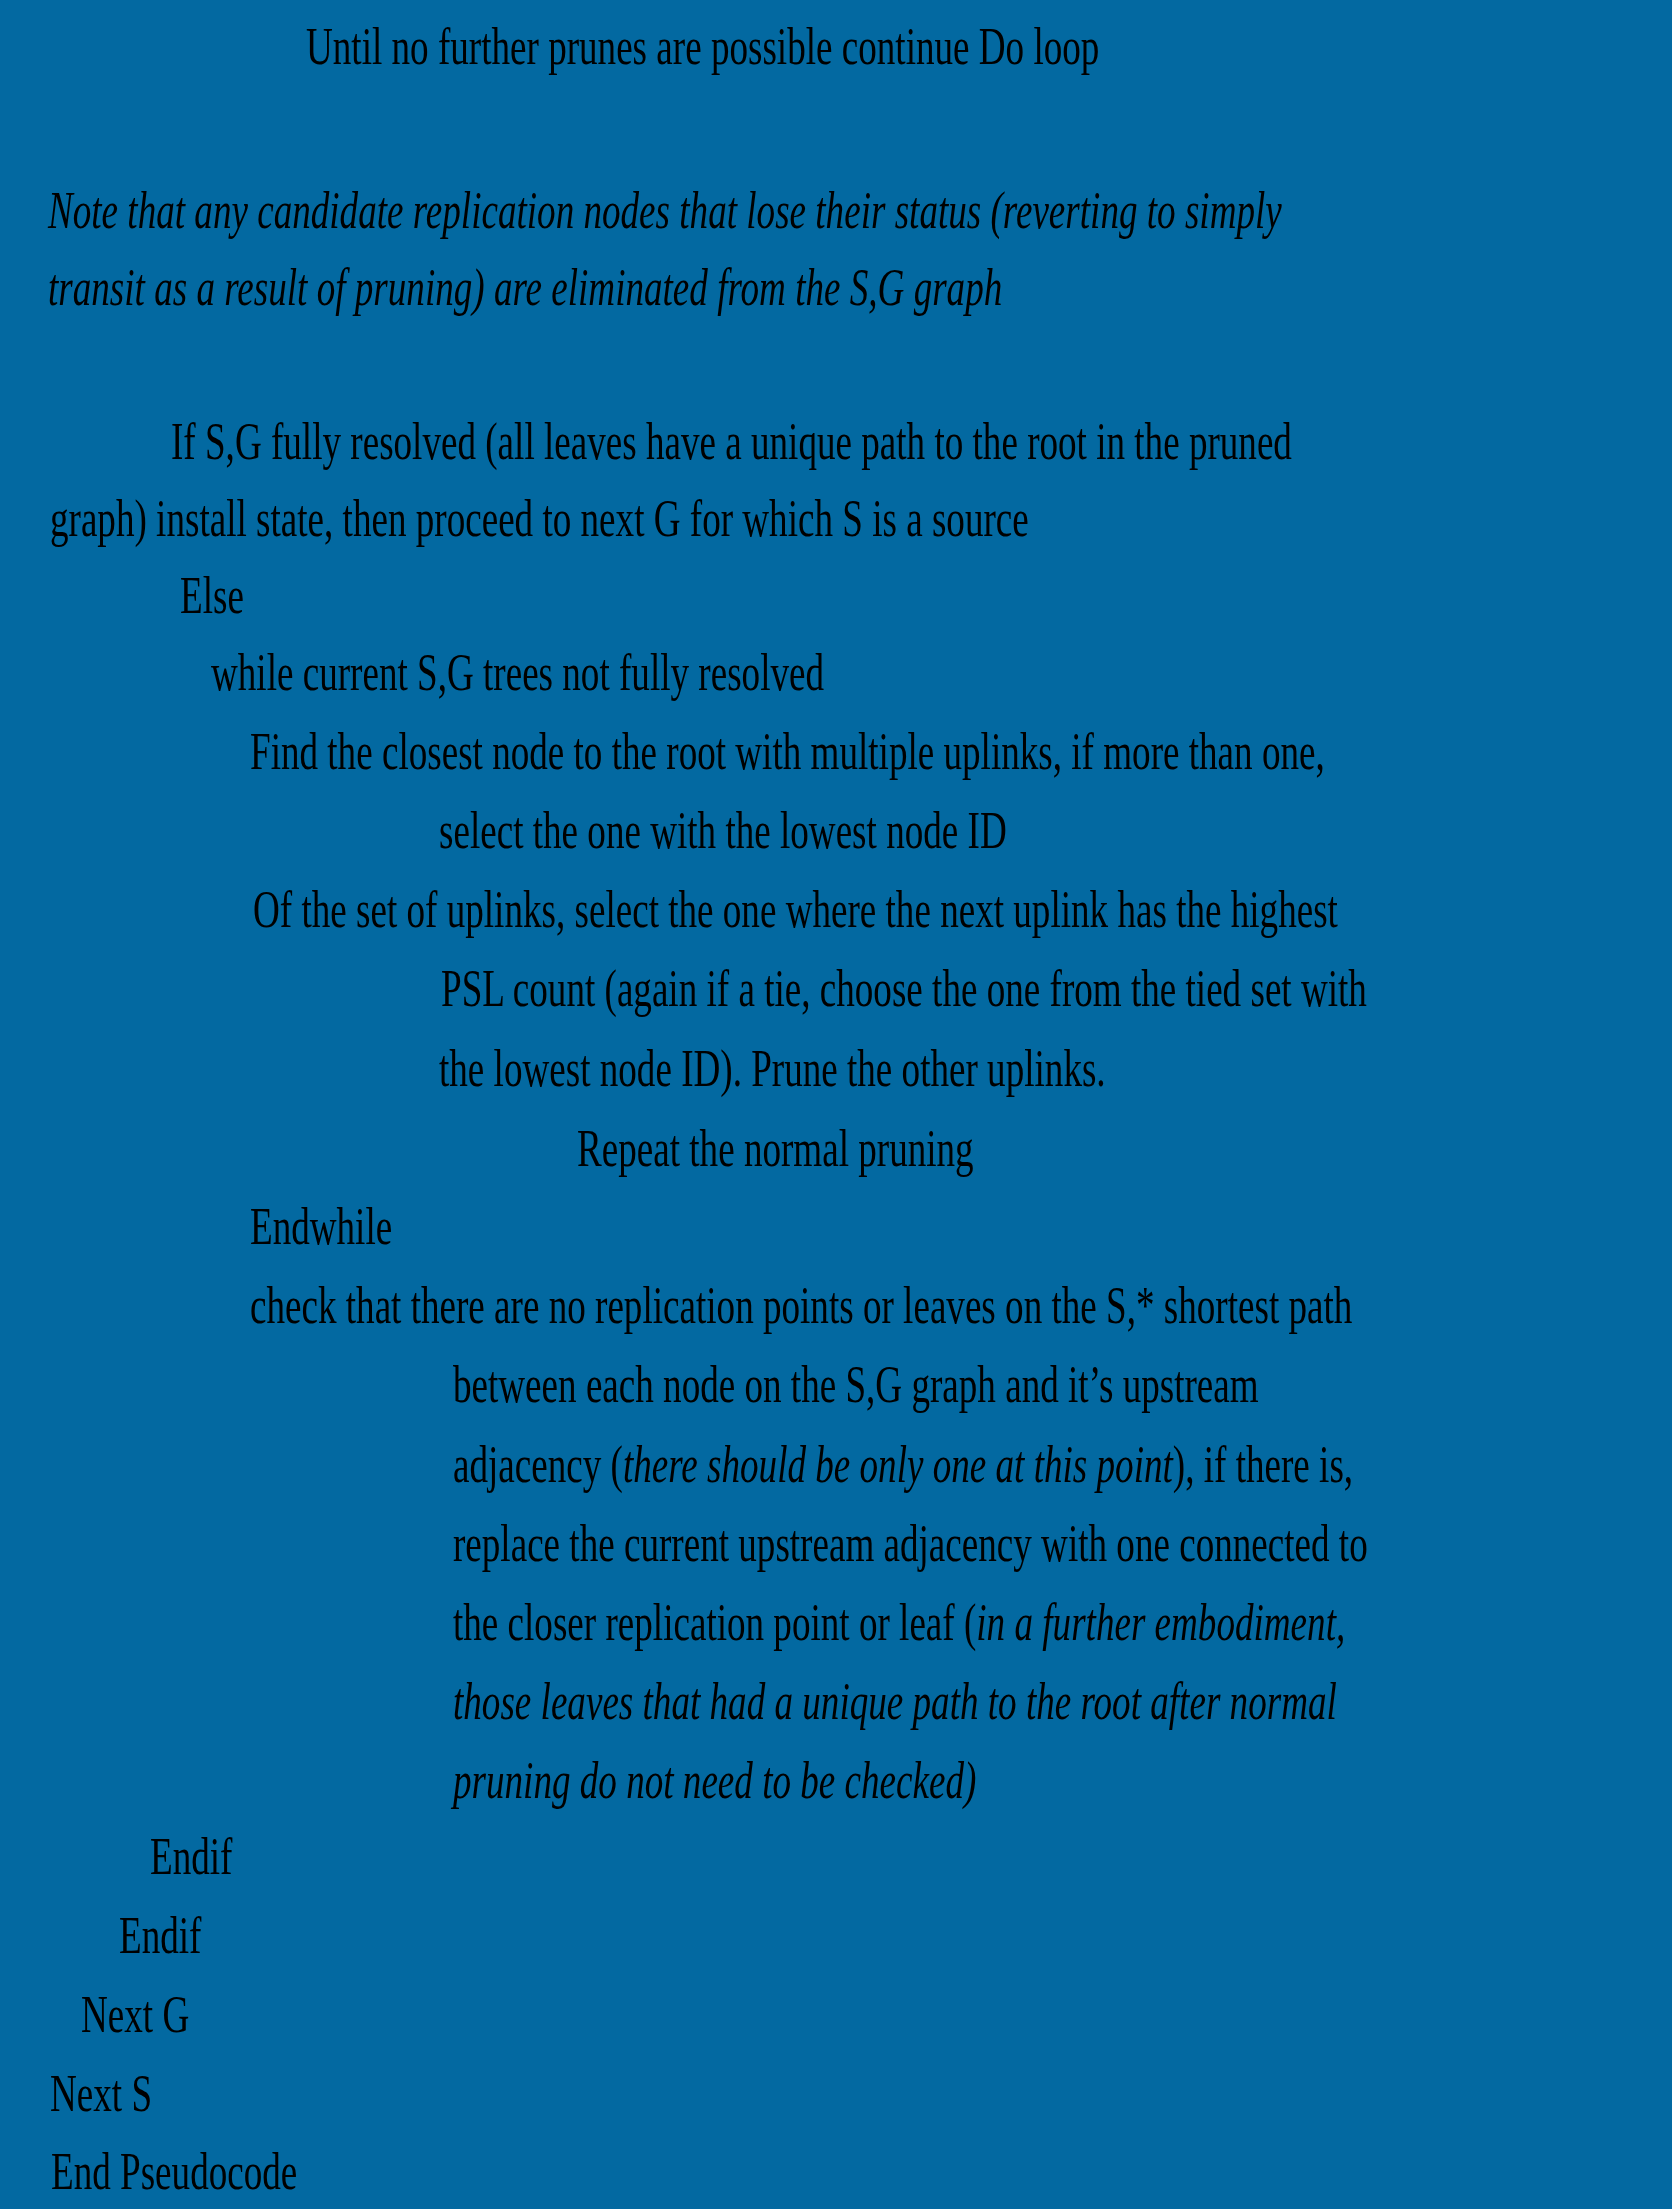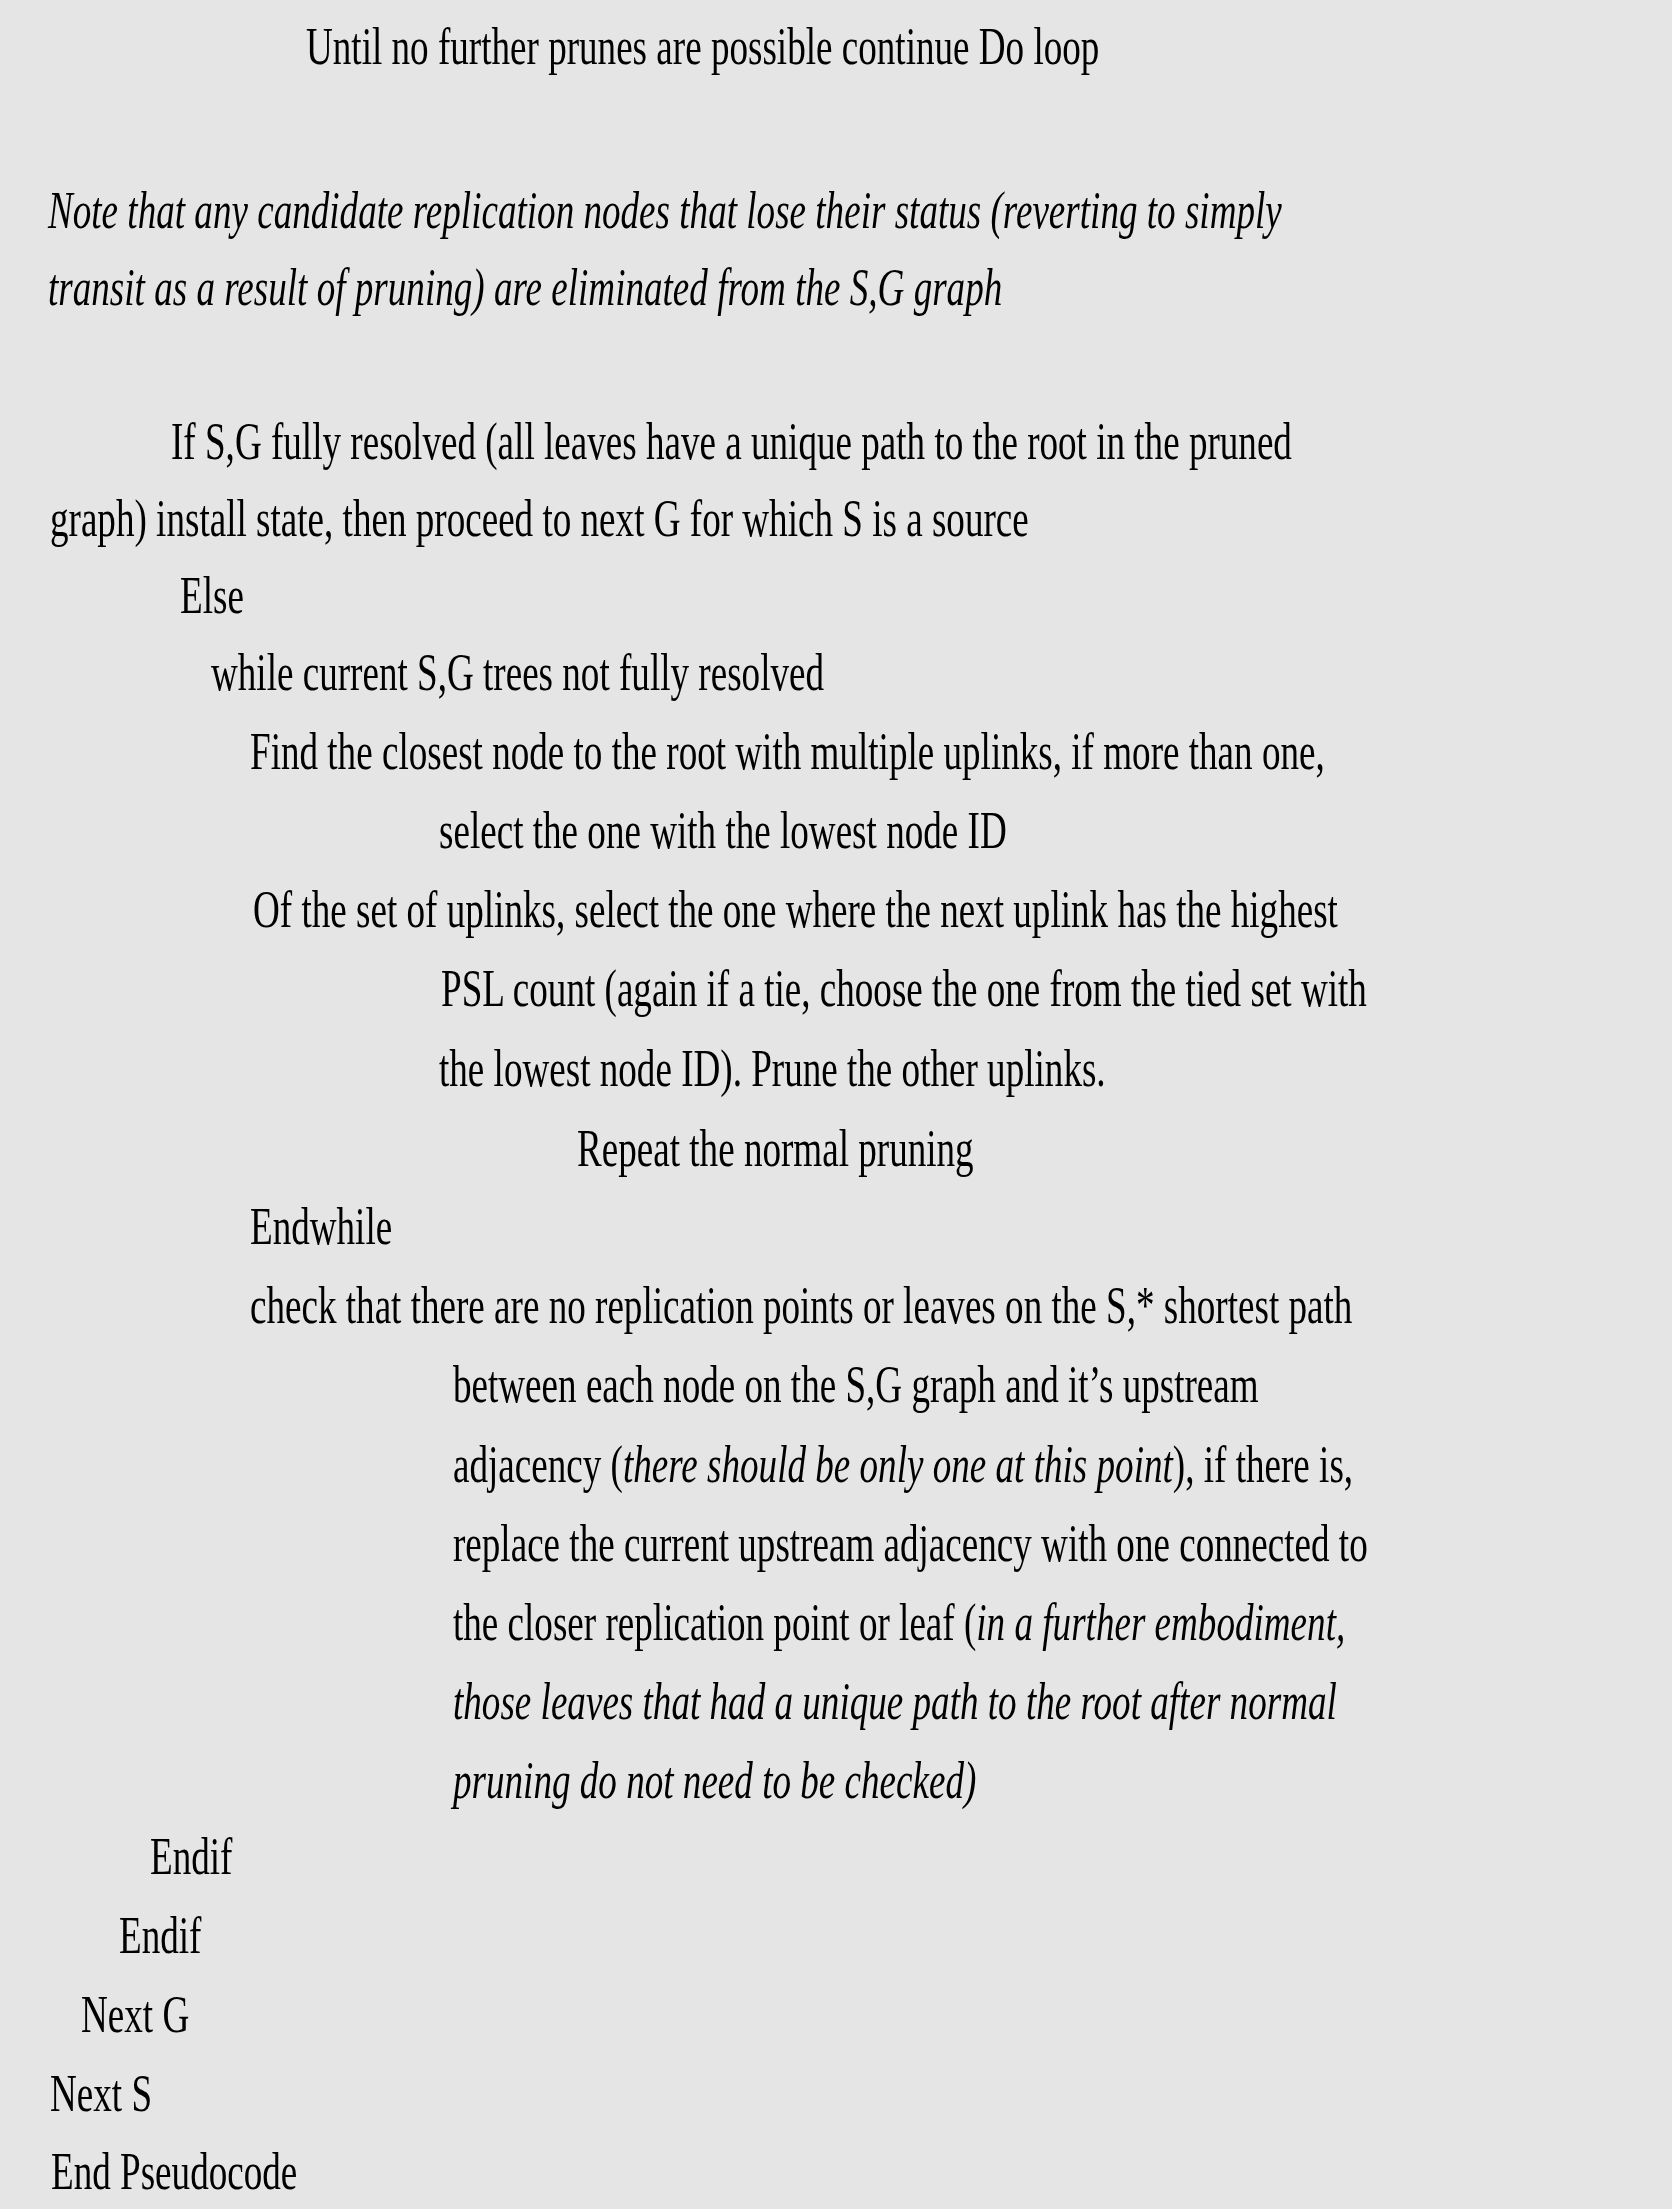--- a/index.html
+++ b/index.html
@@ -4,21 +4,21 @@
 <style>
   html, body {
     margin: 0;
     padding: 0;
     background: #ffffff;
   }
   .page {
     position: relative;
     width: 1672px;
     height: 2210px;
-    background: #e5e5e5;
+    background: #0369a1;
     overflow: hidden;
     font-family: "Liberation Serif", "DejaVu Serif", serif;
     color: #000000;
   }
   .line {
     position: absolute;
     white-space: nowrap;
     font-size: 53px;
     line-height: 53px;
     transform: scaleX(0.70);

